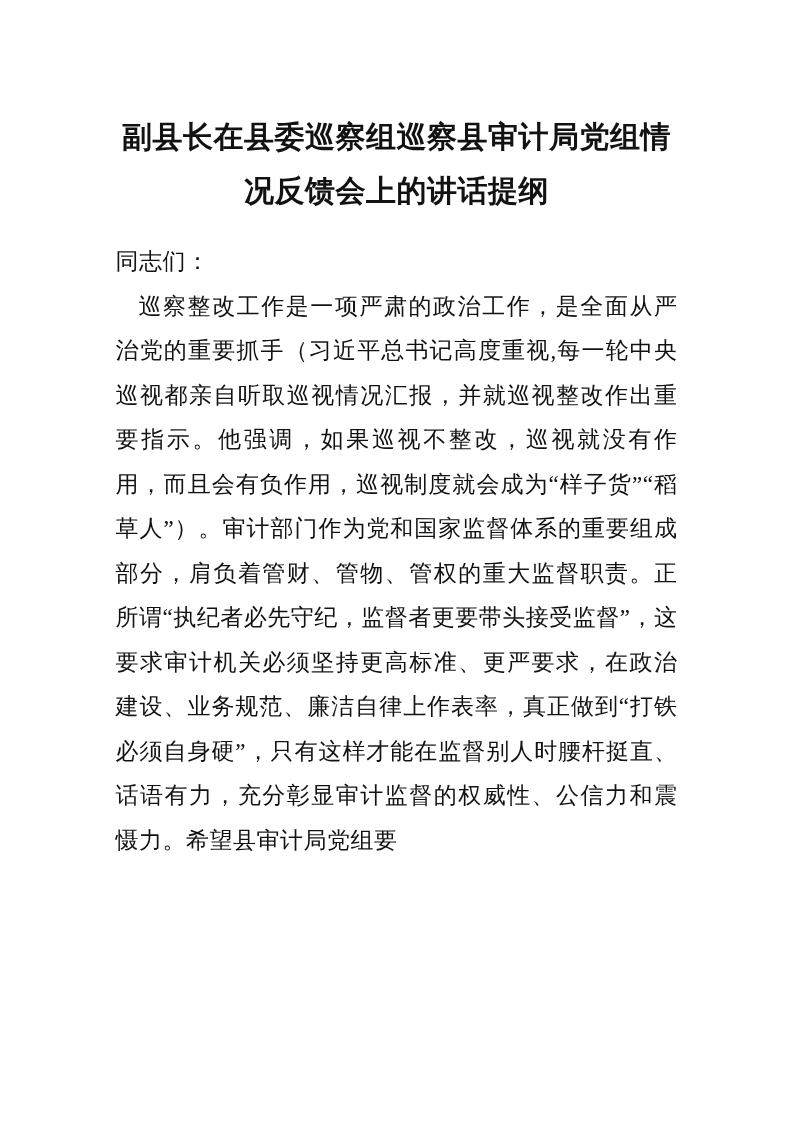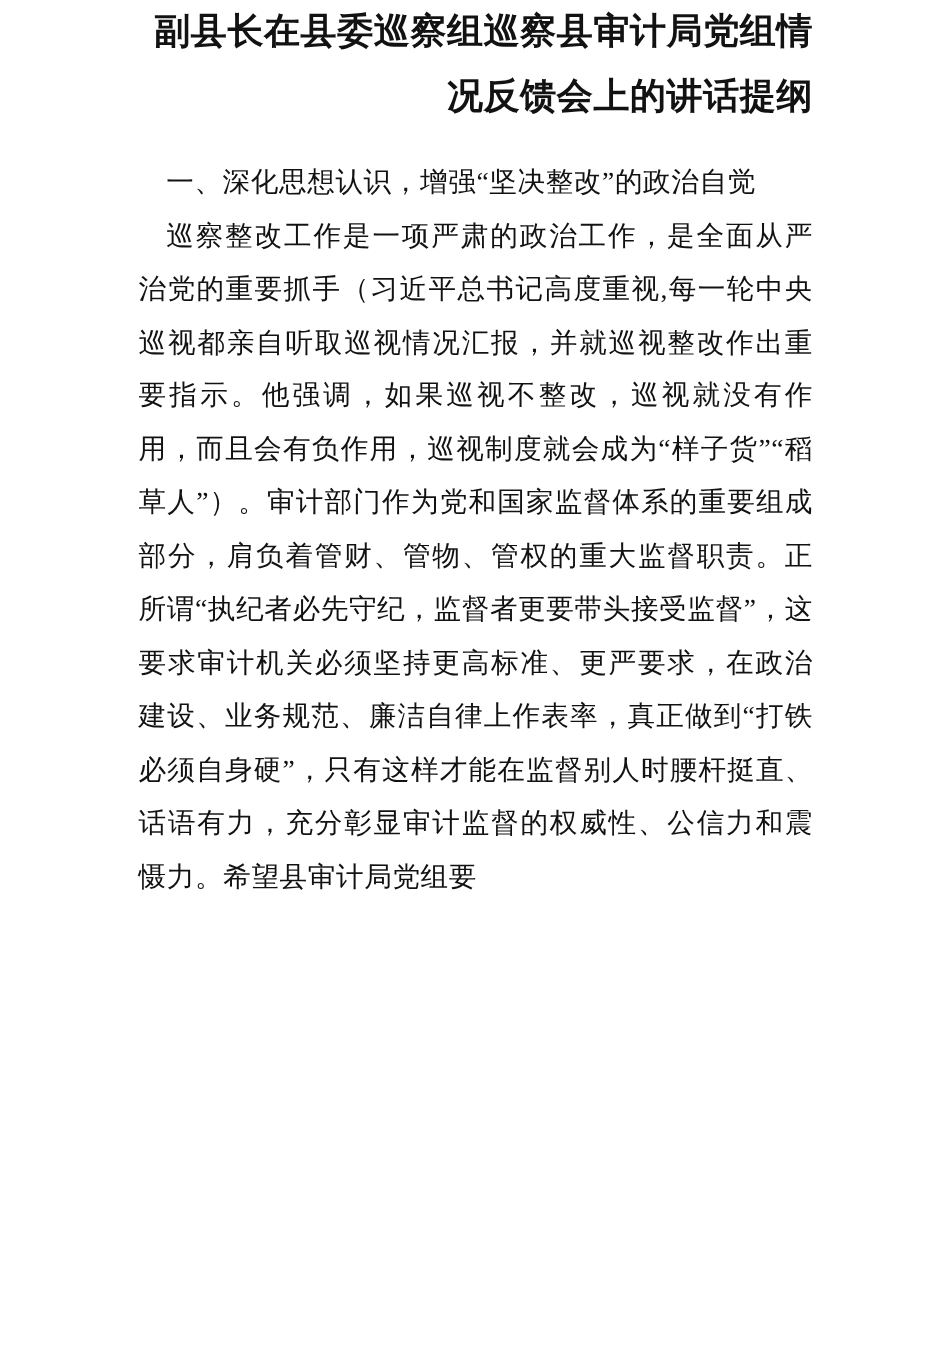--- a/index.html
+++ b/index.html
@@ -12,24 +12,25 @@
     width: 793px;
     height: 1122px;
     background: #ffffff;
     overflow: hidden;
     color: #121212;
     font-family: "Liberation Serif", "DejaVu Serif", serif;
   }
   .doc-title {
     width: 562px;
     margin: 0 auto;
+    padding-top: 110px;
     font-size: 30px;
     line-height: 54px;
     font-weight: 700;
-    text-align: right;
+    text-align: center;
     letter-spacing: 0.5px;
   }
   .doc-body {
     width: 562px;
     margin: 22px auto 0 auto;
     font-size: 23px;
     line-height: 44.5px;
     text-align: justify;
     text-justify: inter-character;
     word-break: break-all;
@@ -46,16 +47,16 @@
   .para.salutation {
     text-indent: 0;
   }
 </style>
 </head>
 <body style="background: rgb(255, 255, 255);">
 
 <div class="page" style="color: rgb(18, 18, 18);">
   <h1 class="doc-title">副县长在县委巡察组巡察县审计局党组情况反馈会上的讲话提纲</h1>
   <div class="doc-body">
-      <p class="para heading">一、深化思想认识，增强“坚决整改”的政治自觉</p>
+      <p class="para salutation">同志们：</p>
       <p class="para body">巡察整改工作是一项严肃的政治工作，是全面从严治党的重要抓手（习近平总书记高度重视,每一轮中央巡视都亲自听取巡视情况汇报，并就巡视整改作出重要指示。他强调，如果巡视不整改，巡视就没有作用，而且会有负作用，巡视制度就会成为“样子货”“稻草人”）。审计部门作为党和国家监督体系的重要组成部分，肩负着管财、管物、管权的重大监督职责。正所谓“执纪者必先守纪，监督者更要带头接受监督”，这要求审计机关必须坚持更高标准、更严要求，在政治建设、业务规范、廉洁自律上作表率，真正做到“打铁必须自身硬”，只有这样才能在监督别人时腰杆挺直、话语有力，充分彰显审计监督的权威性、公信力和震慑力。希望县审计局党组要</p>
     </div>
 </div>
 
 </body></html>

